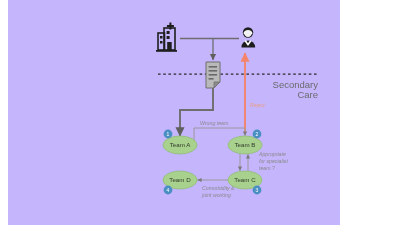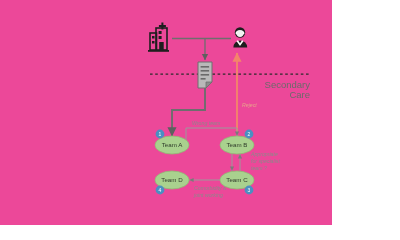--- a/index.html
+++ b/index.html
@@ -10,21 +10,22 @@
   body {
     width: 400px;
     height: 225px;
     overflow: hidden;
     font-family: "Liberation Sans", sans-serif;
   }
   #canvas {
     position: relative;
     width: 332px;
     height: 225px;
-    background: #ec4899;
+    background: #c4b5fd;
+    margin-left: 8px;
   }
   #diagram-svg {
     position: absolute;
     left: 0;
     top: 0;
     width: 400px;
     height: 225px;
   }
   .node-label {
     font-family: "Liberation Sans", sans-serif;

